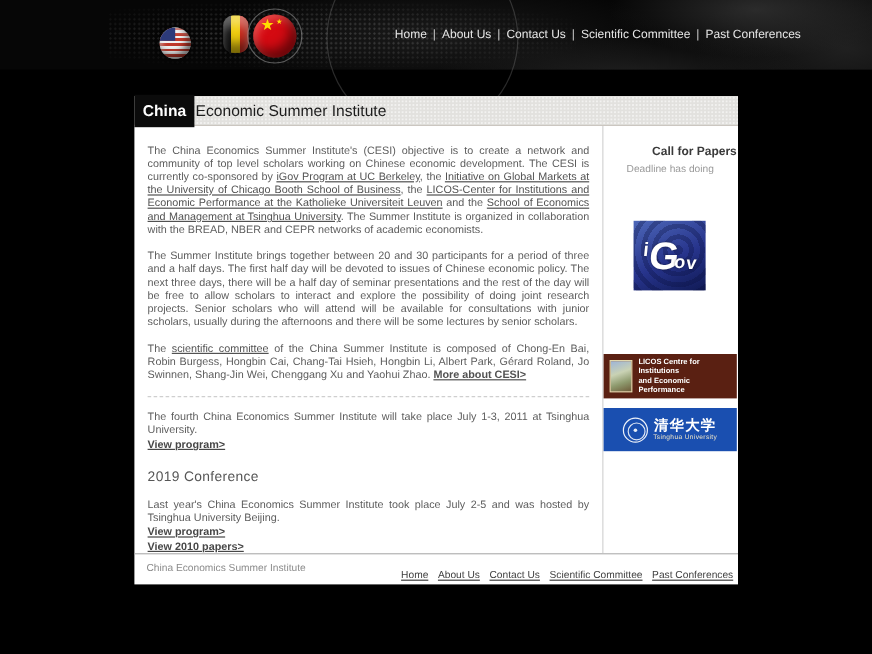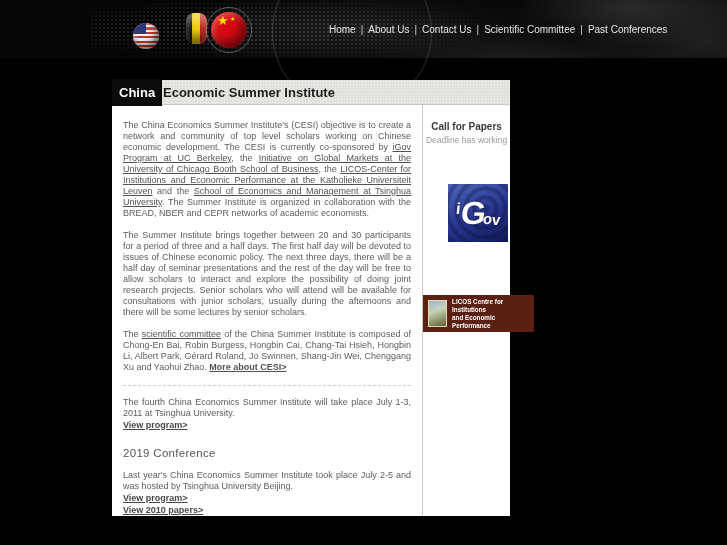--- a/index.html
+++ b/index.html
@@ -34,42 +34,42 @@
   .flag-cn { position:relative; width:36px; height:36px; border-radius:50%;
     background:var(--china-flag-red,#d40a12);
     box-shadow: inset -5px -6px 9px rgba(0,0,0,.5), inset 3px 4px 7px rgba(255,130,120,.55); }
   .flag-cn .star-big { position:absolute; left:6px; top:2px; color:var(--flag-star-yellow,#ffde00); font-size:13px; line-height:14px; }
   .flag-cn .star-small { position:absolute; left:19px; top:4px; color:var(--flag-star-yellow,#ffde00); font-size:6px; line-height:6px; }
   .topnav { position:absolute; left:318px; top:24px; font-size:10px; color:#e6e6e6; white-space:nowrap;margin-left:11px; }
   .topnav a { color:#e6e6e6; text-decoration:none; }
   .topnav .sep { color:#cdcdcd; margin:0 5px; }
 
   
-  .content { position:absolute; left:112px; top:80px; width:398px; }
+  .content { position:absolute; left:112px; top:80px; width:503px; }
   .titlebar { position:relative; height:25px; background:#e2e1de;
     background-image:radial-gradient(circle, rgba(255,255,255,.6) .5px, transparent 1px);
     background-size:3px 3px; border-bottom:1px solid #cbc6c0; }
   .brand-box { position:absolute; left:0; top:-1px; height:27px; line-height:27px; padding:0 7px;
     background:var(--china-box-bg,#0b0b0b); color:#fff; font-weight:bold; font-size:13px; }
-  .brand-rest { position:absolute; left:51px; top:0; line-height:25px; font-weight:bold; font-size:13px; color:#1d1d1d; }
+  .brand-rest { position:absolute; left:51px; top:0; line-height:25px; font-weight:normal; font-size:13px; color:#1d1d1d; }
 
   .bodyrow { display:flex; background:#fff; min-height:332px; }
   .maincol { width:391px; padding:3px 11px 0 11px; border-right:1px solid #c9c9c9; }
   .para { font-size:9px; line-height:11px; color:#5d5d5d; text-align:justify; margin-top:11px; }
   .para:first-child { margin-top:12px; }
   .lnk { color:#525252; text-decoration:underline; }
   .b { font-weight:bold; }
   .dashsep { border-bottom:1px dashed #cfcfcf; margin-top:12px; }
   .confhead { font-size:11.5px; font-weight:normal; color:#565656; letter-spacing:.3px; margin-top:16px; }
   .biglink { display:block; width:max-content; font-size:9px; line-height:11px; font-weight:bold;
     color:#474747; text-decoration:underline; margin-top:1px; }
 
   
   .sidebar { position:relative; width:111px; background:#fff; }
-  .cfp { margin-top:16px; text-align:center; font-size:10px; font-weight:bold; color:#3a3a3a; }
+  .cfp { margin-top:16px; text-align:right; font-size:10px; font-weight:bold; color:#3a3a3a; }
   .deadline { text-align:center; font-size:8.5px; color:#999; margin-top:3px; }
   .igov { position:absolute; left:25px; top:79px; width:60px; height:58px;
     display:flex; align-items:center; justify-content:center;
     background:
       repeating-radial-gradient(circle at 62% 42%, rgba(8,14,60,.30) 0 4px, rgba(0,0,0,0) 4px 9px),
       linear-gradient(155deg, var(--igov-blue-1,#4d67b8) 0%, #27348c 55%, var(--igov-blue-2,#101a55) 100%);
     color:#fff; font-weight:bold; }
   .igov span { display:inline-block; transform:skewX(-6deg); text-shadow:0 0 2px rgba(0,0,0,.5); }
   .igov .gi { font-size:16px; margin-top:-8px; }
   .igov .gG { font-size:32px; }
@@ -144,36 +144,49 @@
         <a href="#" class="biglink">View program&gt;</a>
 
         <h2 class="confhead">2019 Conference</h2>
         <p class="para">Last year's China Economics Summer Institute took place July 2-5 and was hosted by Tsinghua University Beijing.</p>
         <a href="#" class="biglink">View program&gt;</a>
         <a href="#" class="biglink">View 2010 papers&gt;</a>
       </div>
 
       <aside class="sidebar">
         <div class="cfp">Call for Papers</div>
-        <div class="deadline">Deadline has working</div>
+        <div class="deadline">Deadline has doing</div>
 
         <div class="igov">
           <span class="gi">i</span>
             <span class="gG">G</span>
             <span class="go">o</span>
             <span class="gv">v</span>
         </div>
 
 
         <div class="licos">
           <div class="licos-thumb"></div>
           <div class="licos-text">
             <div>LICOS Centre for Institutions</div>
             <div>and Economic Performance</div>
           </div>
         </div>
 
+        <div class="tsinghua">
+          <div class="seal"></div>
+          <div class="tsText">
+            <div class="cjk">清华大学</div>
+            <div class="tseng">Tsinghua University</div>
+          </div>
+        </div>
       </aside>
     </div>
 
+    <footer class="footer">
+      <span class="fl">China Economics Summer Institute</span>
+      <nav class="fnav">
+        <a href="#">Home</a><a href="#">About Us</a><a href="#">Contact Us</a><a href="#">Scientific Committee</a><a href="#">Past Conferences</a>
+      </nav>
+    </footer>
 
   </div>
 </div>
 
 </body></html>

